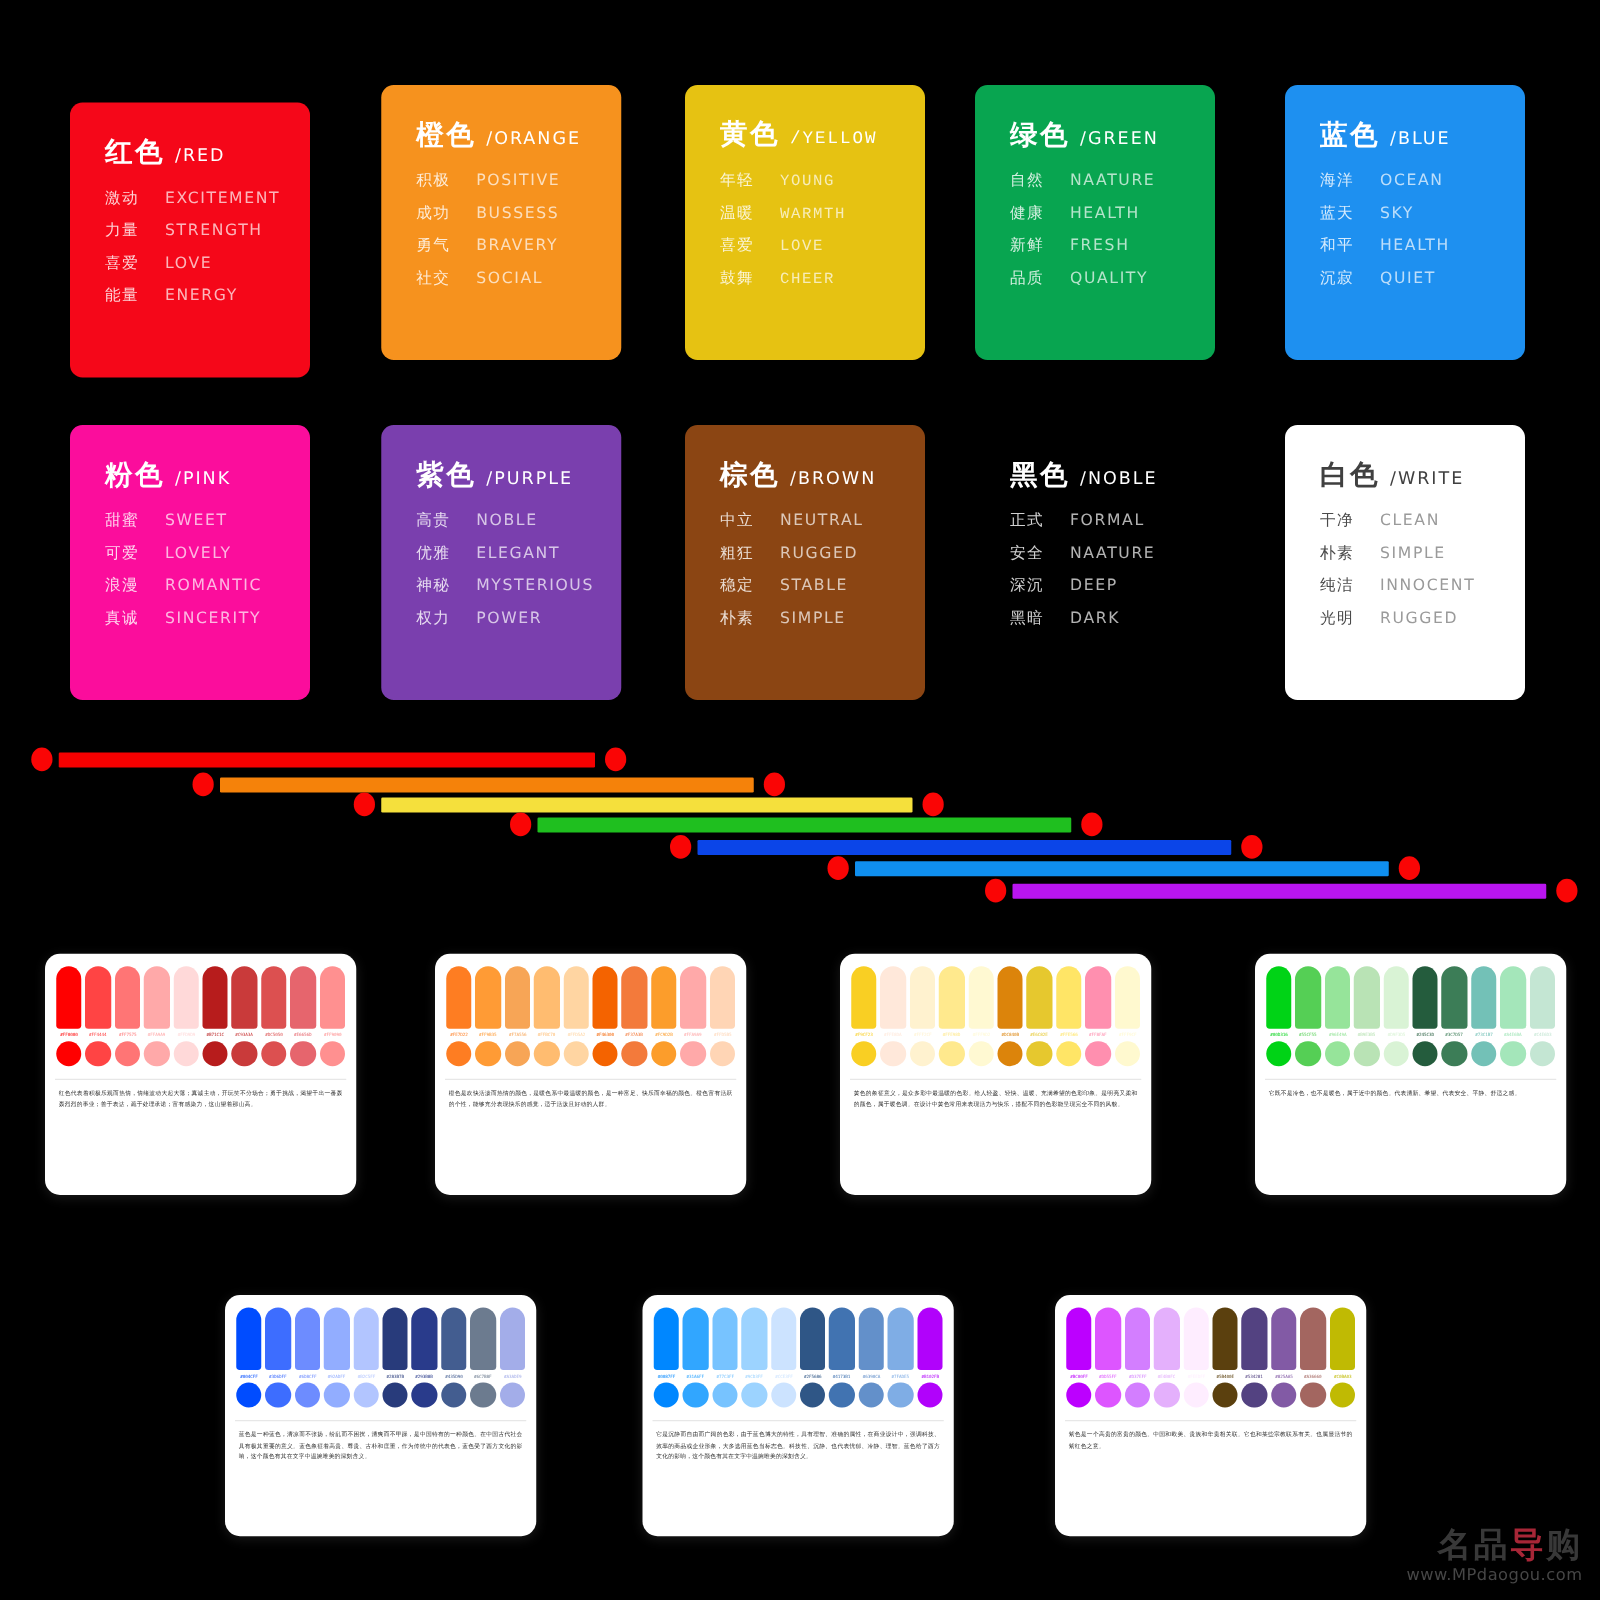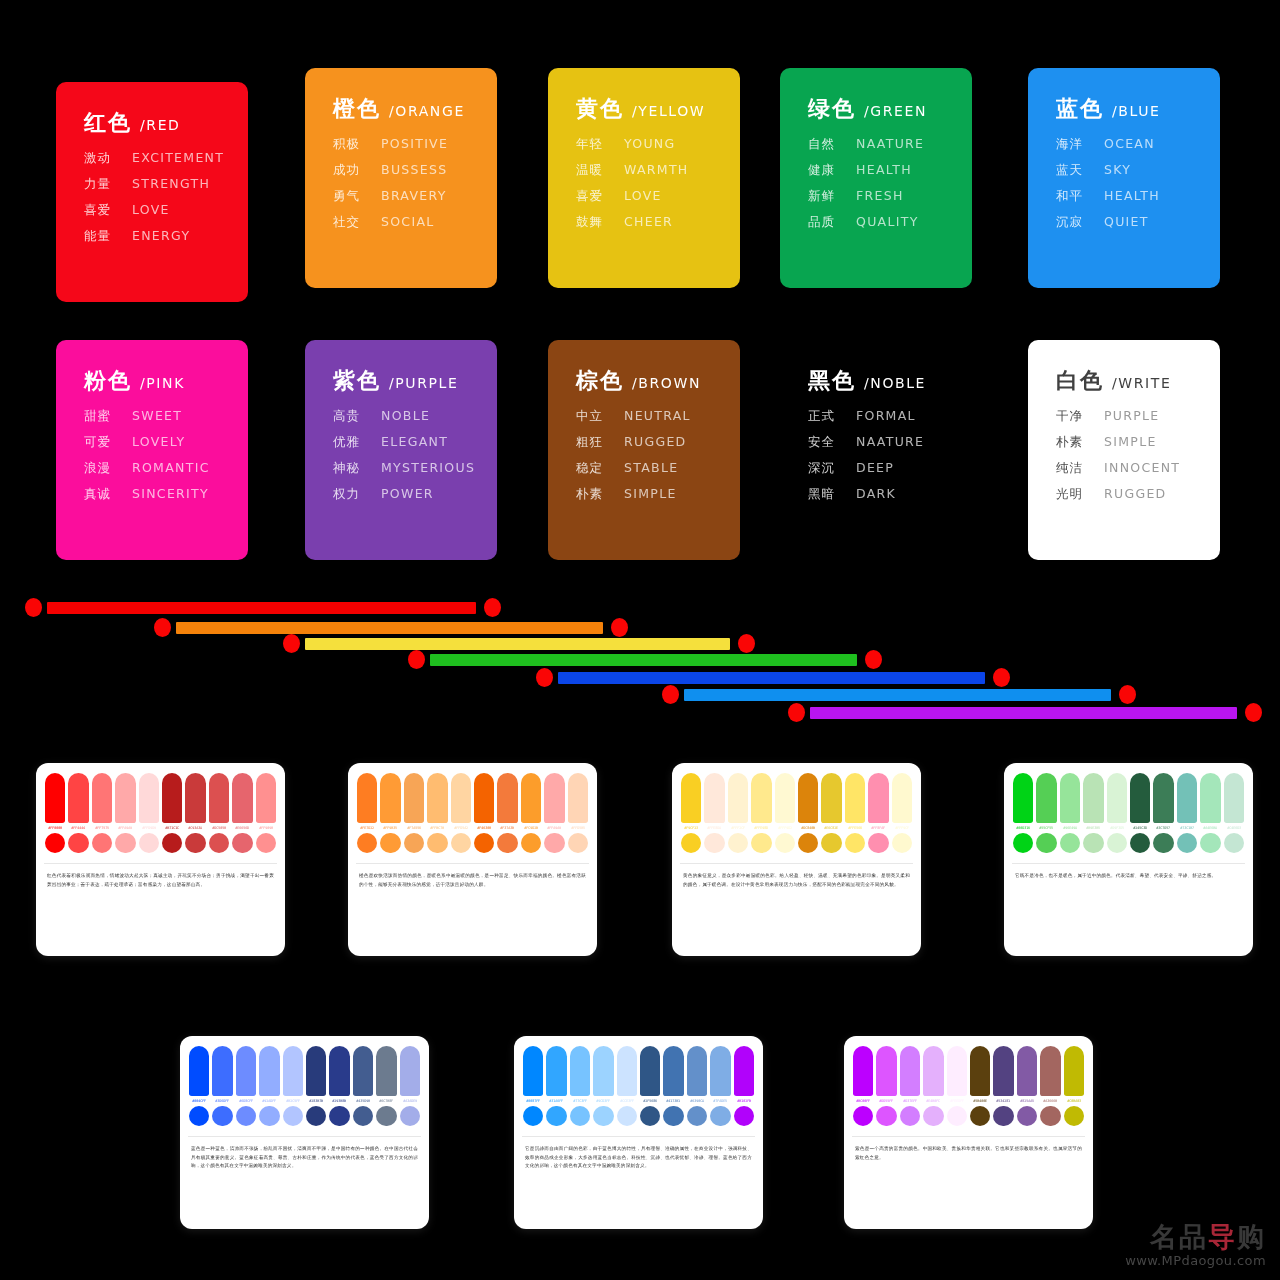--- a/index.html
+++ b/index.html
@@ -144,21 +144,21 @@
         </div>
         <div class="kv">
           <span class="k">勇气</span>
           <span class="v">BRAVERY</span>
         </div>
         <div class="kv">
           <span class="k">社交</span>
           <span class="v">SOCIAL</span>
         </div>
       </div>
-      <div class="card ink-light" style="background: rgb(230, 194, 18); left: 548px; top: 68px;">
+      <div class="card ink-light" style="background: rgb(230, 194, 18); left: 548px; top: 68px; font-family: Liberation Mono, monospace;">
         <div class="card-title">
           <span class="cn">黄色</span>
           <span class="en">/YELLOW</span>
         </div>
         <div class="kv">
           <span class="k">年轻</span>
           <span class="v">YOUNG</span>
         </div>
         <div class="kv">
           <span class="k">温暖</span>
@@ -305,21 +305,21 @@
           <span class="v">DARK</span>
         </div>
       </div>
       <div class="card ink-dark" style="background: rgb(255, 255, 255); left: 1028px; top: 340px;">
         <div class="card-title">
           <span class="cn">白色</span>
           <span class="en">/WRITE</span>
         </div>
         <div class="kv">
           <span class="k">干净</span>
-          <span class="v">PURPLE</span>
+          <span class="v">CLEAN</span>
         </div>
         <div class="kv">
           <span class="k">朴素</span>
           <span class="v">SIMPLE</span>
         </div>
         <div class="kv">
           <span class="k">纯洁</span>
           <span class="v">INNOCENT</span>
         </div>
         <div class="kv">

